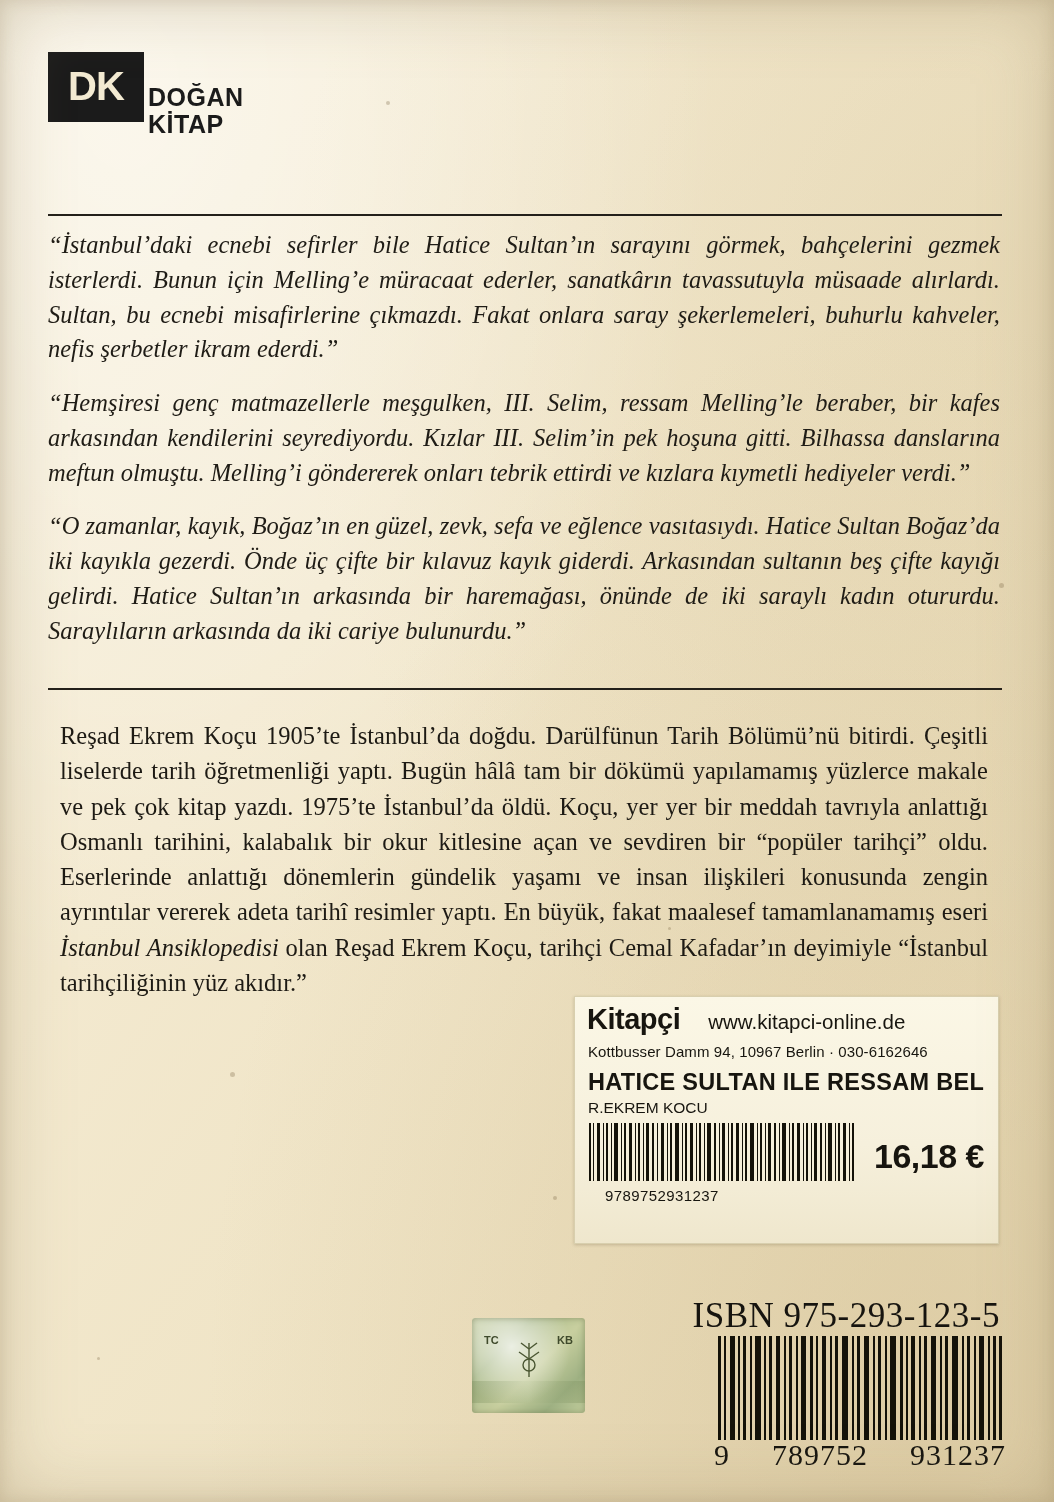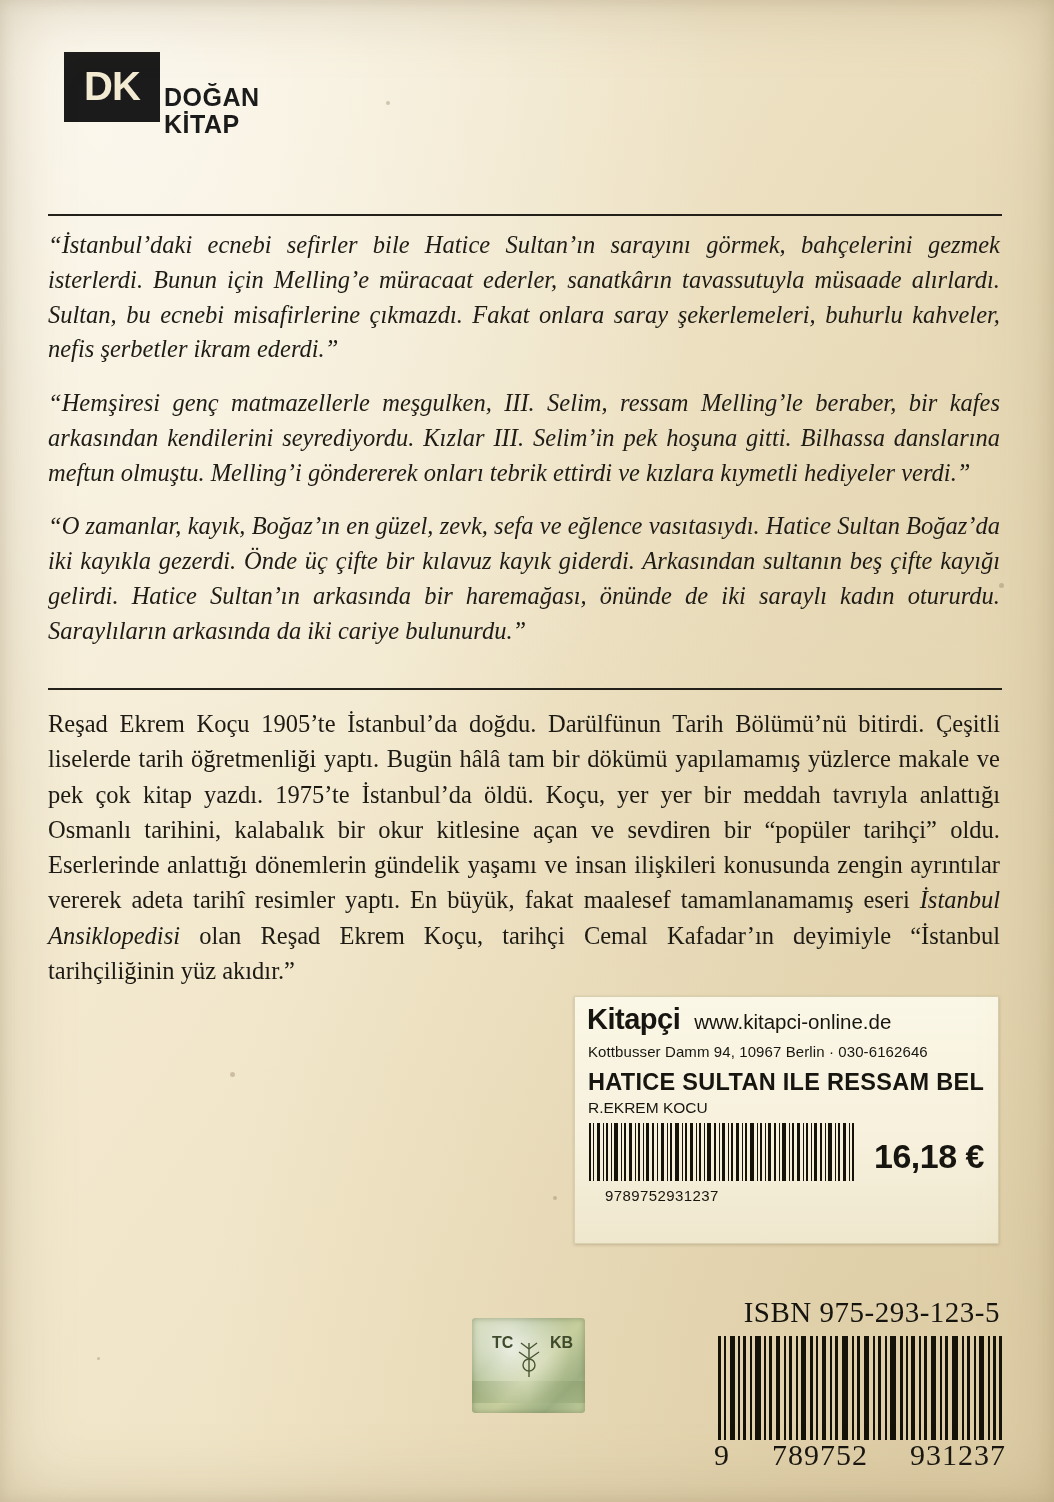--- a/index.html
+++ b/index.html
@@ -35,21 +35,21 @@
   }
 
   .content {
     position: absolute;
     inset: 0;
   }
 
   
   .logo {
     position: absolute;
-    left: 64px;
+    left: 48px;
     top: 52px;
     width: 215px;
     height: 100px;
     padding-left: 40px;
   }
   .logo-mark {
     position: absolute;
     left: 0; top: 0;
     width: 96px; height: 70px;
     background: #1b1b1b;
@@ -109,21 +109,21 @@
   .bio {
     position: absolute;
     left: 48px;
     top: 706px;
     width: 952px;
     font-size: 24.5px;
     line-height: 1.44;
     color: #1d1a14;
     text-align: justify;
   }
-  .bio p { margin: 0; }
+  .bio p { margin: 12px; }
   .bio .it { font-style: italic; }
 
   
   .sticker {
     position: absolute;
     left: 574px;
     top: 996px;
     width: 425px;
     height: 248px;
     background: linear-gradient(180deg, #fbf7e6 0%, #f6f0dc 60%, #efe7cd 100%);
@@ -132,21 +132,21 @@
     overflow: hidden;
     font-family: "Liberation Sans", sans-serif;
     color: #17150f;
   }
   .sticker-top {
     position: absolute;
     left: 12px; top: 8px;
     width: 405px;
     display: flex;
     align-items: flex-end;
-    gap: 14px;
+    gap: 28px;
   }
   .sticker-brand {
     font-weight: bold;
     font-size: 29px;
     letter-spacing: -0.5px;
     line-height: 1;
   }
   .sticker-url {
     font-size: 20.5px;
     line-height: 1;
@@ -211,24 +211,23 @@
     background:
       radial-gradient(circle at 35% 30%, rgba(255,255,255,0.75), rgba(255,255,255,0) 60%),
       linear-gradient(135deg, #cfd6b1 0%, #aebd8f 30%, #c8cf9f 55%, #9fb183 80%, #c4cf9e 100%);
     box-shadow: inset 0 0 6px rgba(90,100,60,0.5);
     overflow: hidden;
   }
   .holo-tc, .holo-kb {
     position: absolute;
     top: 16px;
     font-family: "Liberation Sans", sans-serif;
-    font-size: 16px;
+    font-size: 11px;
     color: #3f4a2c;
     font-weight: bold;
-    margin-left: 8px;
   }
   .holo-tc { left: 12px; }
   .holo-kb { right: 12px; }
   .holo-emblem {
     position: absolute;
     left: 50%; top: 44%;
     transform: translate(-50%,-50%);
     width: 42px; height: 42px;
   }
   .holo-band {
@@ -237,21 +236,21 @@
     height: 22px;
     background: linear-gradient(90deg, rgba(120,140,90,0.35), rgba(180,195,150,0.15), rgba(120,140,90,0.35));
   }
 
   
   .isbn-text {
     position: absolute;
     right: 54px;
     top: 1296px;
     font-family: "Liberation Serif", serif;
-    font-size: 29px;
+    font-size: 35px;
     letter-spacing: 0.5px;
     color: #16140f;
     white-space: nowrap;
     margin-left: 40px;
   }
   .isbn-barcode {
     position: absolute;
     right: 48px;
     top: 1336px;
     width: 292px;

